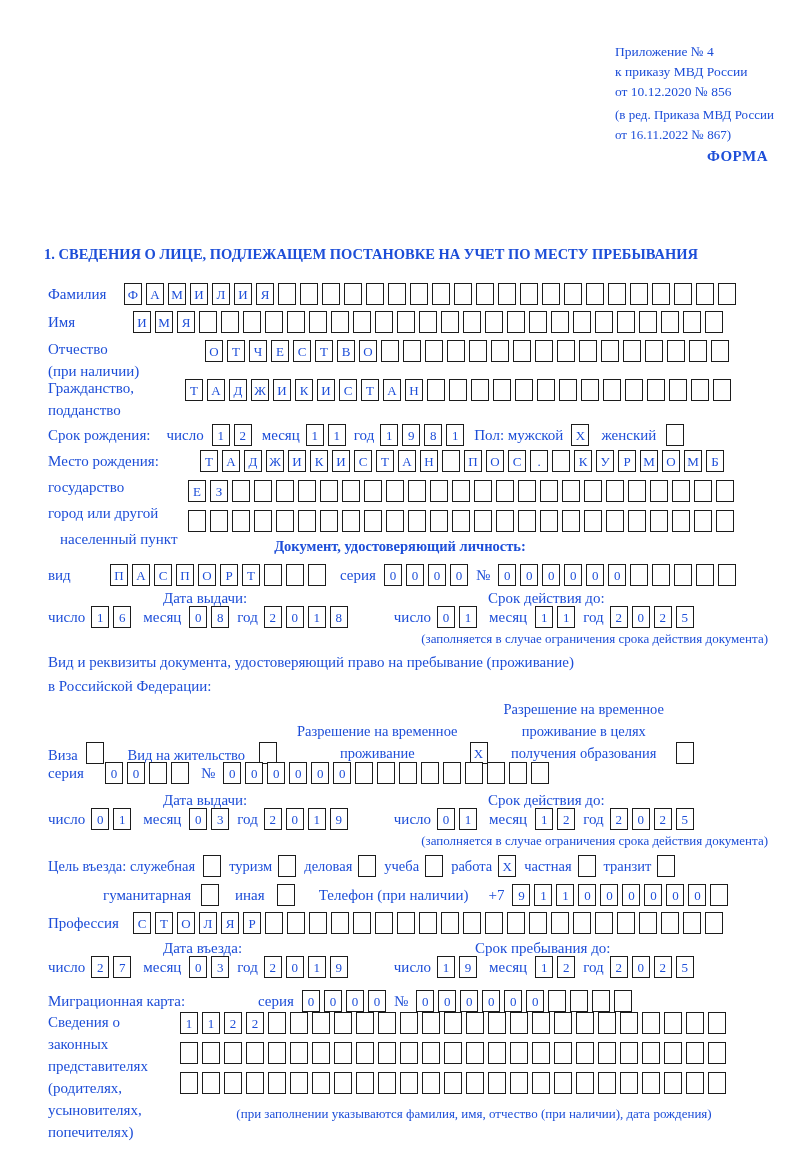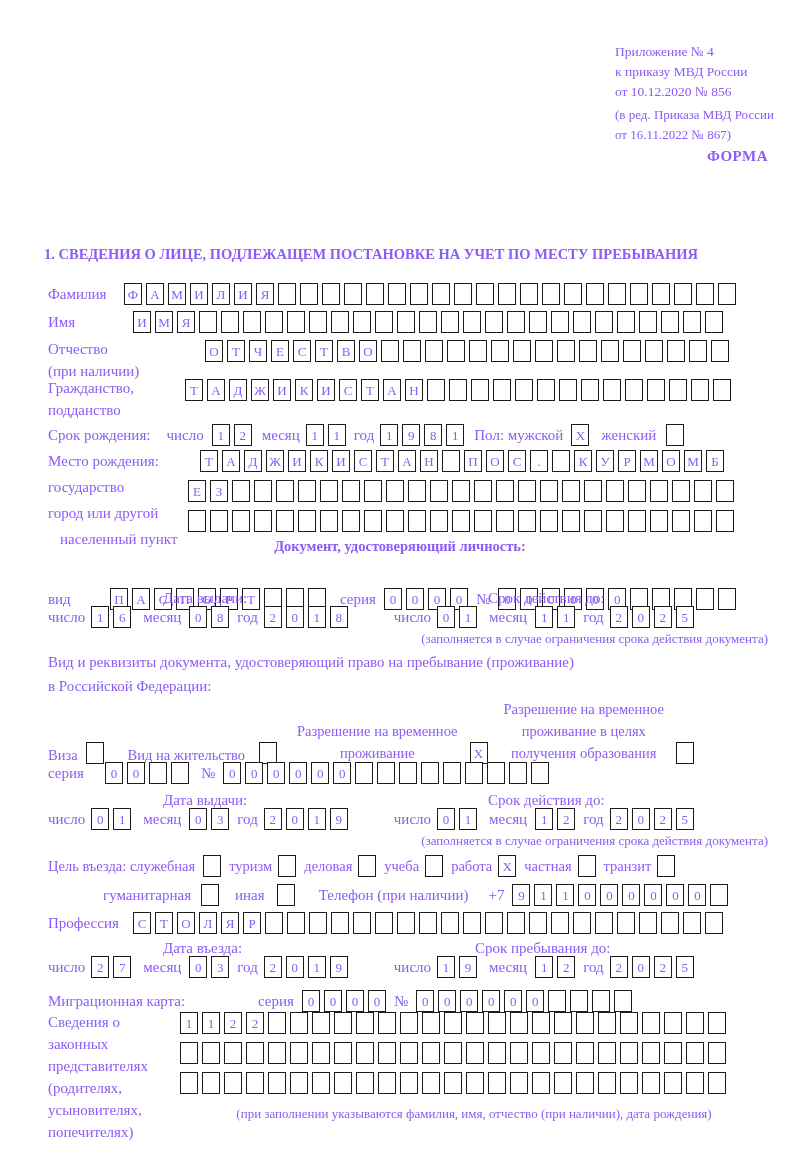--- a/index.html
+++ b/index.html
@@ -1,21 +1,21 @@
 <!DOCTYPE html>
 <html><head>
 <meta charset="utf-8">
 <style>
   html,body{margin:0;padding:0;background:#888;}
   .page{
     position:relative;
     width:800px;height:1163px;
     background:#ffffff;
     font-family:"Liberation Serif","DejaVu Serif",serif;
-    color:#8b5cf6;
+    color:#1d4ed8;
     overflow:hidden;
   }
   .abs{position:absolute;}
   .row{
     position:absolute;
     left:48px;
     display:flex;
     align-items:center;
     white-space:nowrap;
     font-size:15px;
@@ -312,21 +312,21 @@
         <span class="cell"></span>
         <span class="cell"></span>
         <span class="cell"></span>
         <span class="cell"></span>
         <span class="cell"></span>
       </span>
   </div>
 
   <div class="abs b" style="left:0;top:538px;width:800px;text-align:center;font-size:14.5px">Документ, удостоверяющий личность:</div>
 
-  <div class="row" style="top:588px">
+  <div class="row" style="top:564px">
     <span class="lbl" style="width:62px">вид</span>
     <span class="cells">
         <span class="cell">П</span>
         <span class="cell">А</span>
         <span class="cell">С</span>
         <span class="cell">П</span>
         <span class="cell">О</span>
         <span class="cell">Р</span>
         <span class="cell">Т</span>
         <span class="cell"></span>

